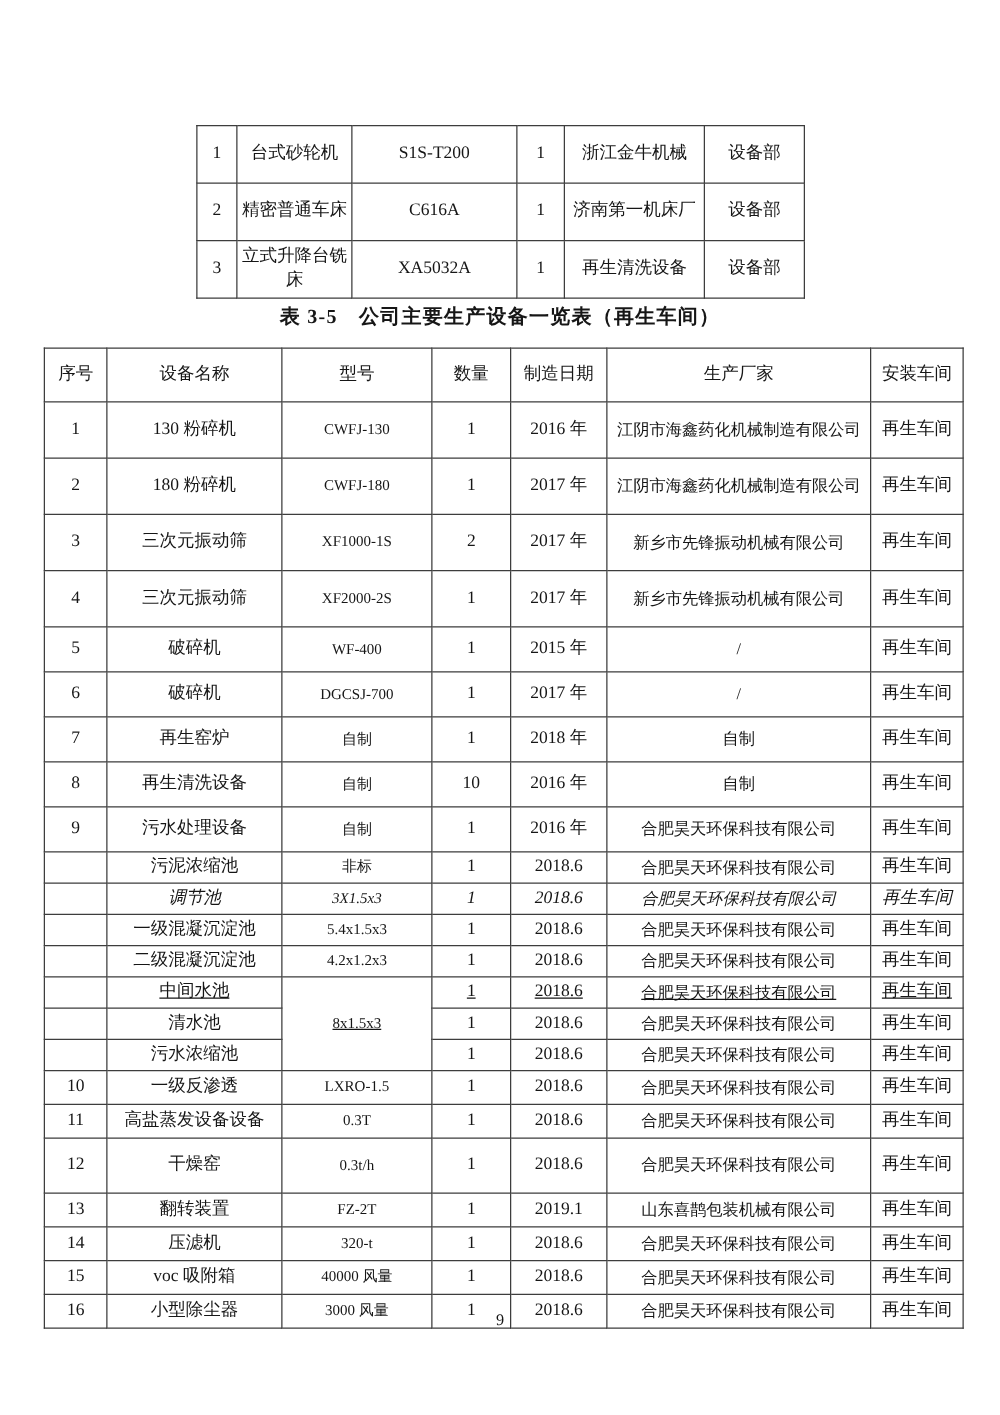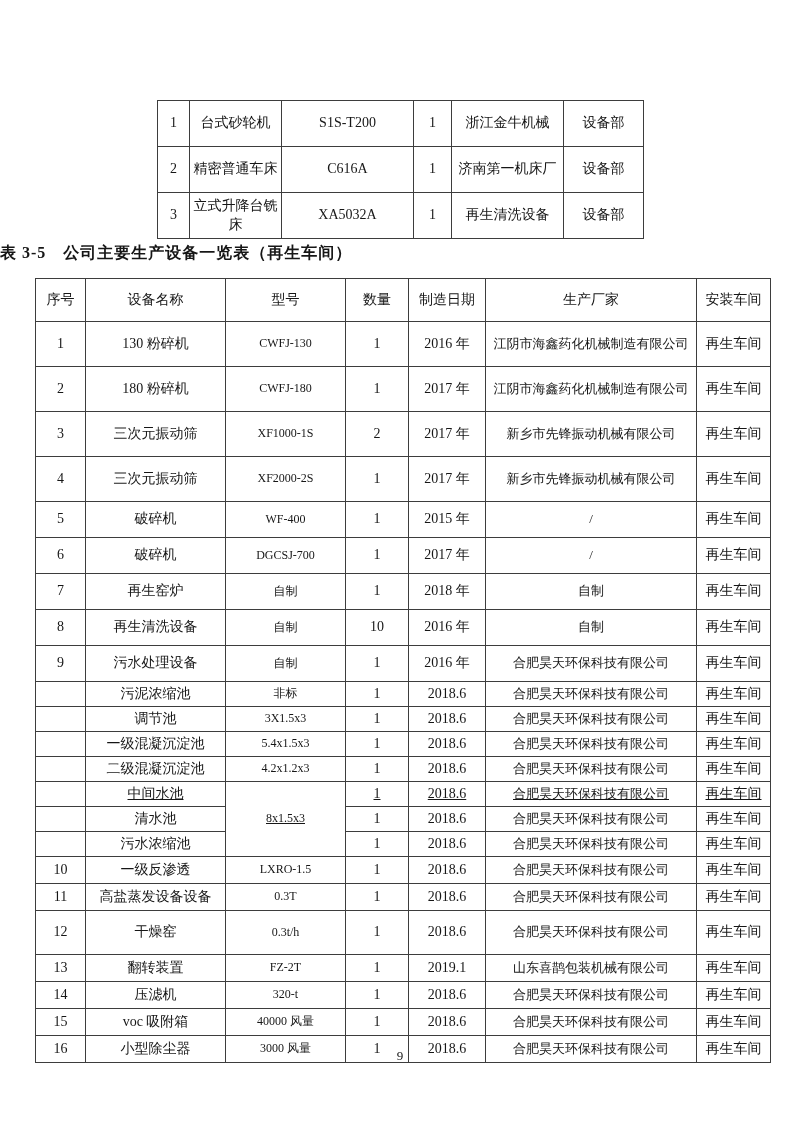--- a/index.html
+++ b/index.html
@@ -17,21 +17,21 @@
     padding:1px 3px; line-height:1.3;
     font-weight:normal; font-size:14px;
     overflow:hidden; word-break:break-all;
   }
 
   .top-table { position:absolute; top:100px; left:157px; }
   .top-table td { height:43px; }
 
   .caption {
     position:absolute; top:243px; left:0; width:800px;
-    font-weight:bold; font-size:16px;
+    text-align:center; font-weight:bold; font-size:16px;
     letter-spacing:1px;
   }
 
   .main-table { position:absolute; top:278px; left:35px; }
   .main-table th { height:40px; font-size:14px;font-family:Liberation Mono, monospace; }
   .main-table td.maker { font-size:13px; }
   .main-table td.model { font-size:12px; }
 
   .page-number {
     position:absolute; top:1048px; left:0; width:800px;
@@ -187,21 +187,21 @@
         </tr>
         <tr style="height: 25px;">
           <td></td>
           <td>污泥浓缩池</td>
           <td class="model">非标</td>
           <td>1</td>
           <td>2018.6</td>
           <td class="maker">合肥昊天环保科技有限公司</td>
           <td>再生车间</td>
         </tr>
-        <tr style="height: 25px;">
+        <tr style="height: 25px; font-style: italic;">
           <td></td>
           <td>调节池</td>
           <td class="model">3X1.5x3</td>
           <td>1</td>
           <td>2018.6</td>
           <td class="maker">合肥昊天环保科技有限公司</td>
           <td>再生车间</td>
         </tr>
         <tr style="height: 25px;">
           <td></td>

